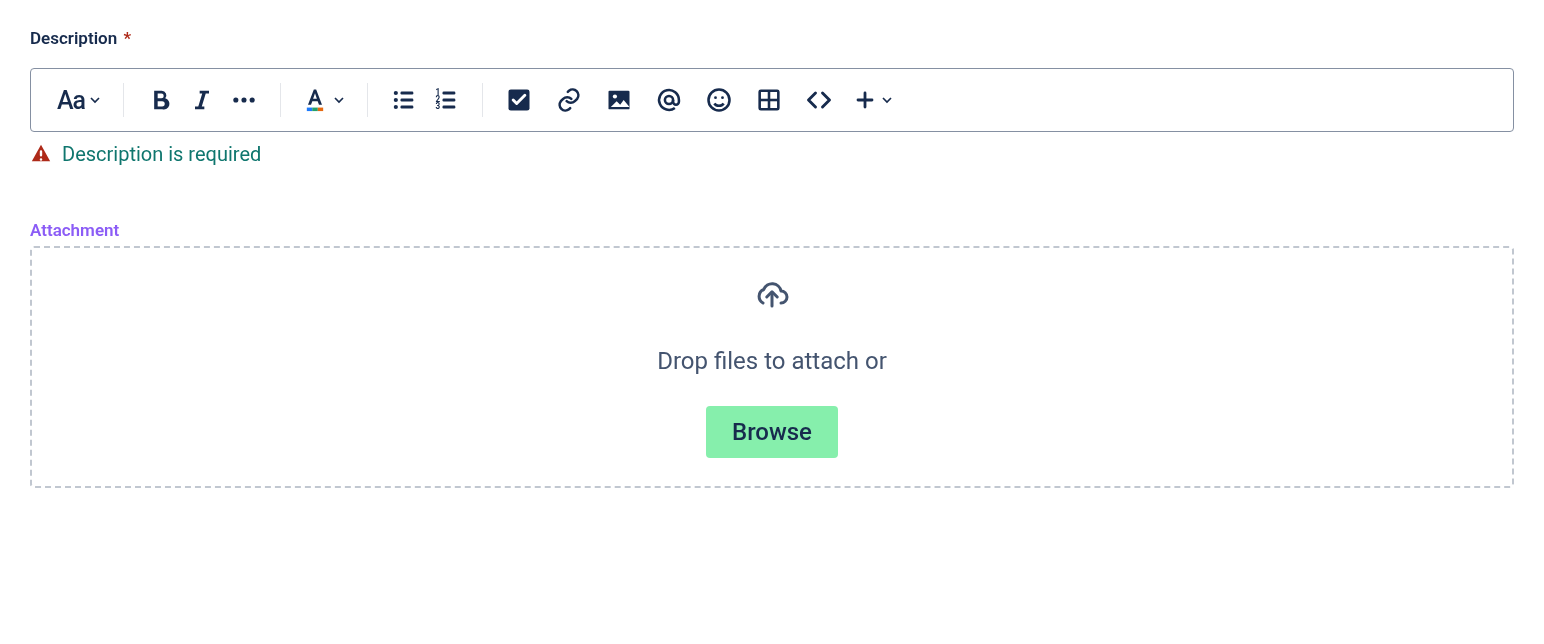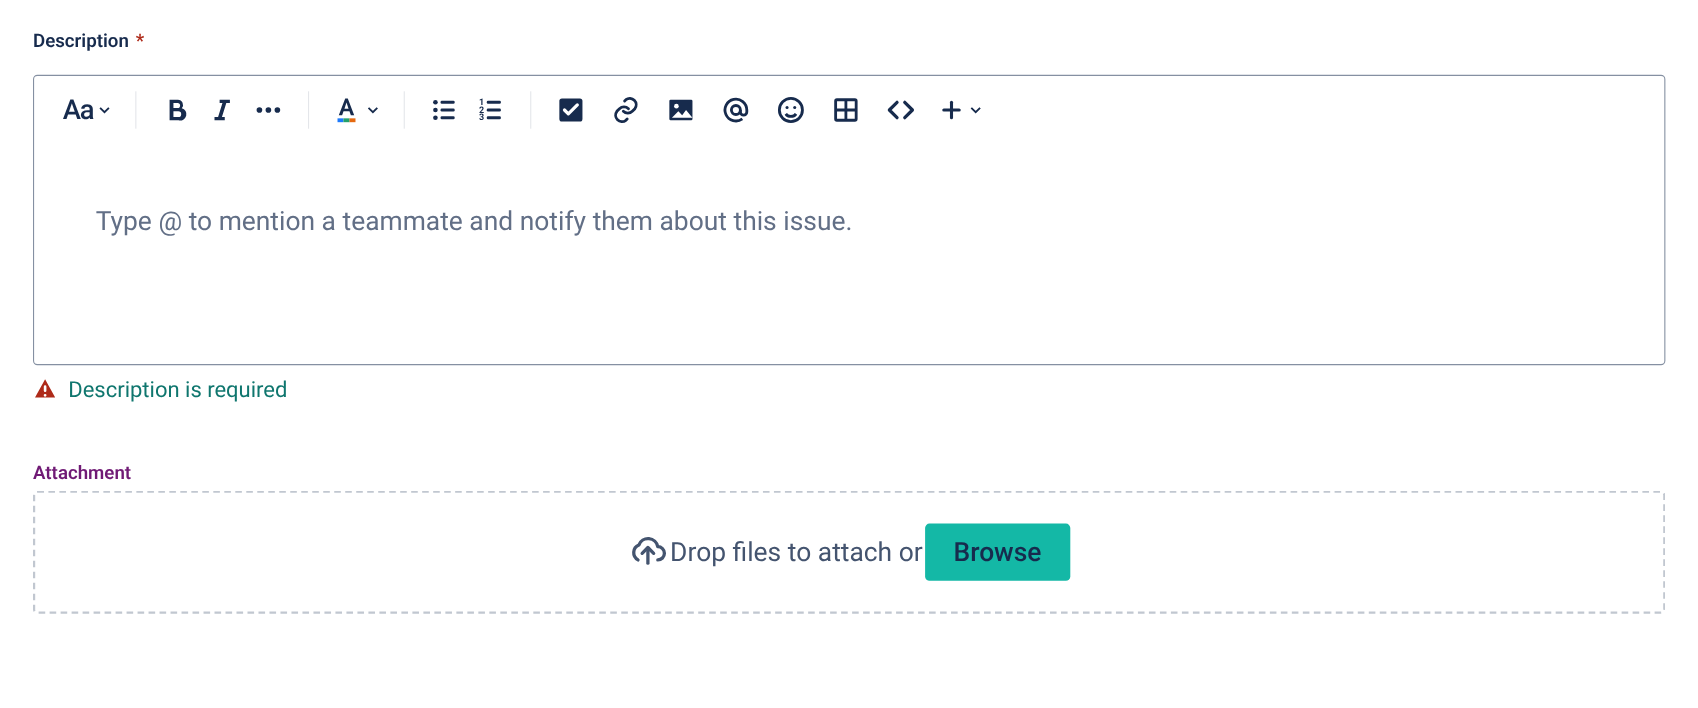--- a/index.html
+++ b/index.html
@@ -88,41 +88,42 @@
     }
     .error-icon {
       display: inline-flex;
     }
     .attachment-section {
       margin-top: 54px;
     }
     .attachment-label {
       font-size: 17px;
       font-weight: 600;
-      color: #701a75;
+      color: #8b5cf6;
       margin-bottom: 6px;
     }
     .dropzone {
       border: 2px dashed #C1C7D0;
       border-radius: 4px;
       padding: 28px 0;
       display: flex;
       align-items: center;
       justify-content: center;
-      gap: 2px;
+      gap: 31px;
+      flex-direction: column;
     }
     .dropzone-text {
       color: #44546F;
       font-size: 24px;
     }
     .browse-btn {
       display: inline-flex;
       align-items: center;
       justify-content: center;
-      background: #14b8a6;
+      background: #86efac;
       color: #172B4D;
       font-size: 24px;
       font-weight: 500;
       padding: 12px 26px;
       border-radius: 4px;
       cursor: pointer;
     }
   </style>
 </head>
 <body>
@@ -262,23 +263,20 @@
             <line x1="12" y1="5" x2="12" y2="19"></line>
             <line x1="5" y1="12" x2="19" y2="12"></line>
           </svg>
         <svg class="chevron-down" width="16" height="16" viewBox="0 0 24 24" fill="none" stroke="#172B4D" stroke-width="2.5">
             <path d="M6 9l6 6 6-6"></path>
           </svg>
       </span>
     </div>
   </div>
 
-  <div class="editor-body">
-    <div class="editor-placeholder">Type @ to mention a teammate and notify them about this issue.</div>
-  </div>
 </div>
 
 <div class="error-row">
   <span class="error-icon">
     <svg width="22" height="22" viewBox="0 0 24 24">
         <path fill="#AE2A19" d="M12 2l10 18H2L12 2zm0 6a1.3 1.3 0 0 0-1.3 1.3v4a1.3 1.3 0 0 0 2.6 0v-4A1.3 1.3 0 0 0 12 8zm0 8.5a1.4 1.4 0 1 0 0 2.8 1.4 1.4 0 0 0 0-2.8z"></path>
       </svg>
   </span>
   <span>Description is required</span>
 </div>

